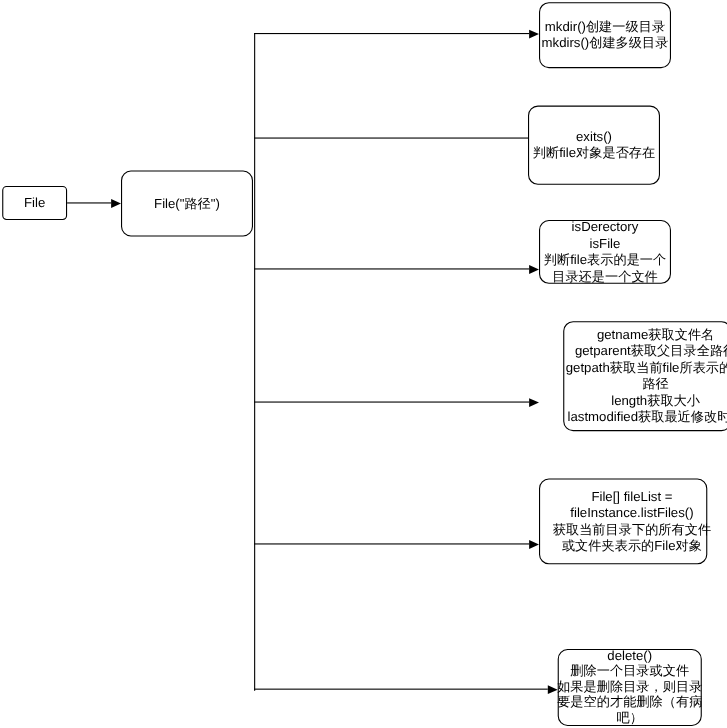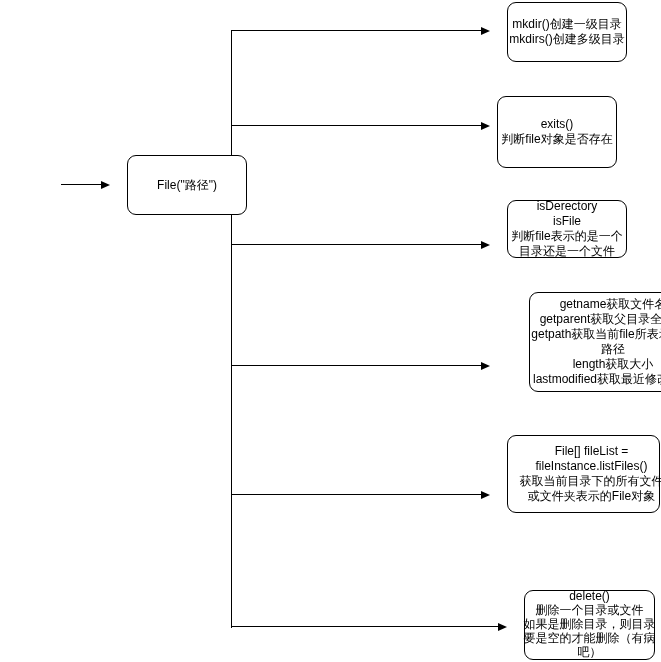--- a/index.html
+++ b/index.html
@@ -25,21 +25,21 @@
     align-items: center;
     justify-content: center;
     text-align: center;
     font-size: 12px;
     line-height: 15px;
     z-index: 2;
   }
   .node .node-label {
     white-space: pre;
   }
-  .rounded  { border-radius: 9px; margin-left: 17px; }
+  .rounded  { border-radius: 9px; }
   .slight   { border-radius: 4px; }
   .tight    { line-height: 14px; }
   .hline {
     position: absolute;
     height: 0;
     border-top: 1.5px solid #000000;
     z-index: 1;
   }
   .hline.arrow::after {
     content: "";
@@ -68,20 +68,23 @@
 
   <div class="vline" style="left:231px; top:30px; height:598px;"></div>
 
   <div class="hline arrow" style="left:231px; top:30px;  width:250px;"></div>
   <div class="hline arrow" style="left:231px; top:125px; width:250px;"></div>
   <div class="hline arrow" style="left:231px; top:244px; width:250px;"></div>
   <div class="hline arrow" style="left:231px; top:365px; width:250px;"></div>
   <div class="hline arrow" style="left:231px; top:494px; width:250px;"></div>
   <div class="hline arrow" style="left:231px; top:626px; width:267px;"></div>
 
+  <div class="node slight" style="left:2px; top:169px; width:59px; height:31px;">
+    <div class="node-label">File</div>
+  </div>
 
   <div class="node rounded" style="left:110px; top:155px; width:120px; height:60px;">
     <div class="node-label">File("路径")</div>
   </div>
 
   <div class="node rounded" style="left:490px; top:2px; width:120px; height:60px;">
     <div class="node-label">mkdir()创建一级目录
 mkdirs()创建多级目录</div>
   </div>
 

